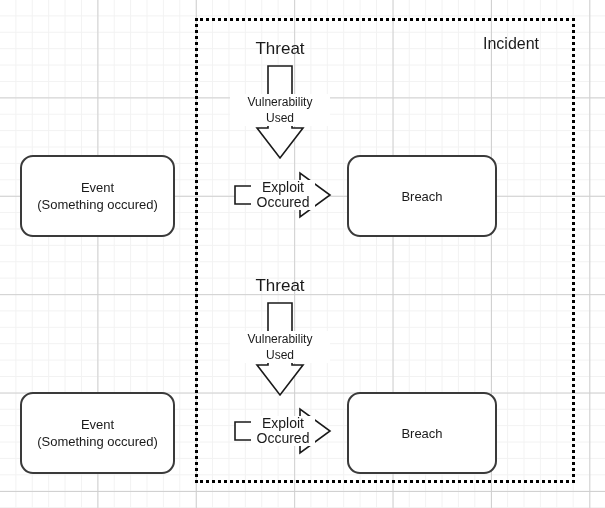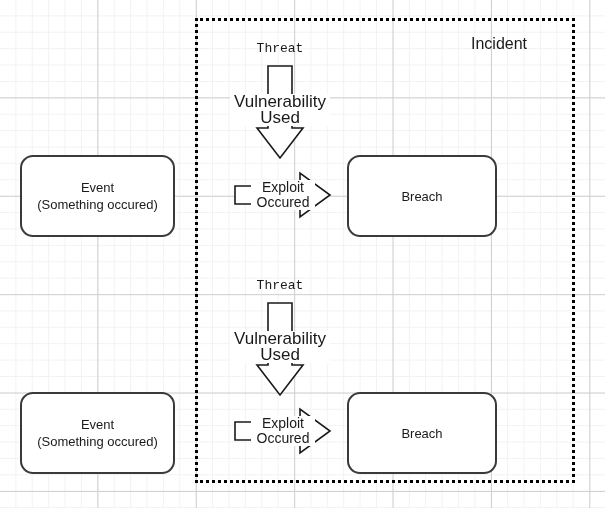--- a/index.html
+++ b/index.html
@@ -51,26 +51,25 @@
     line-height: 17px;
     text-align: center;
   }
   .lbl {
     position: absolute;
     color: #1a1a1a;
     text-align: center;
     white-space: nowrap;
   }
   .lbl-threat {
-    font-size: 13px;
+    font-size: 17px;
     line-height: 20px;
-    font-family: Liberation Mono, monospace;
   }
   .lbl-vuln {
-    font-size: 17px;
+    font-size: 12px;
     line-height: 16px;
     background: #ffffff;
   }
   .lbl-exploit {
     font-size: 14px;
     line-height: 15px;
     background: #ffffff;
     padding: 0 1px;
   }
   .lbl-incident {
@@ -173,15 +172,15 @@
 
   <div class="lbl lbl-exploit" style="left:251px; top:416px; width:62px;">
     <div>Exploit</div>
     <div>Occured</div>
   </div>
 
   <div class="node-box" style="left:347px; top:392px; width:150px; height:82px;">
     <span>Breach</span>
   </div>
 
-  <div class="lbl lbl-incident" style="left:471px; top:34px; width:80px; text-align:left;">Incident</div>
+  <div class="lbl lbl-incident" style="left:483px; top:34px; width:80px; text-align:left;">Incident</div>
 
 </div>
 
 </body></html>

